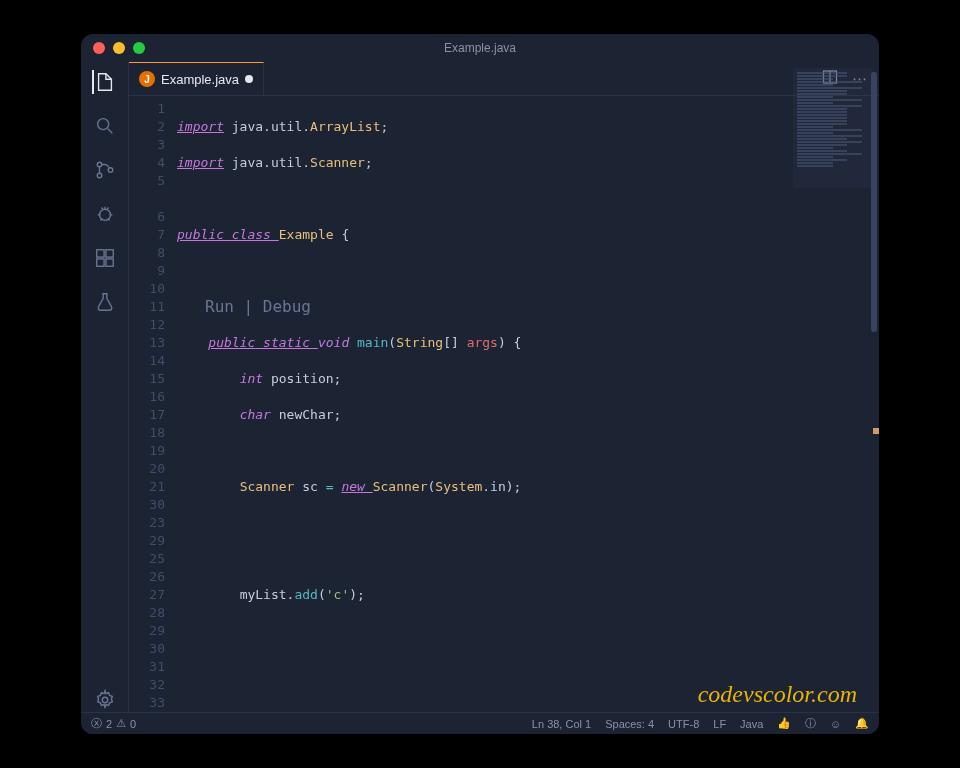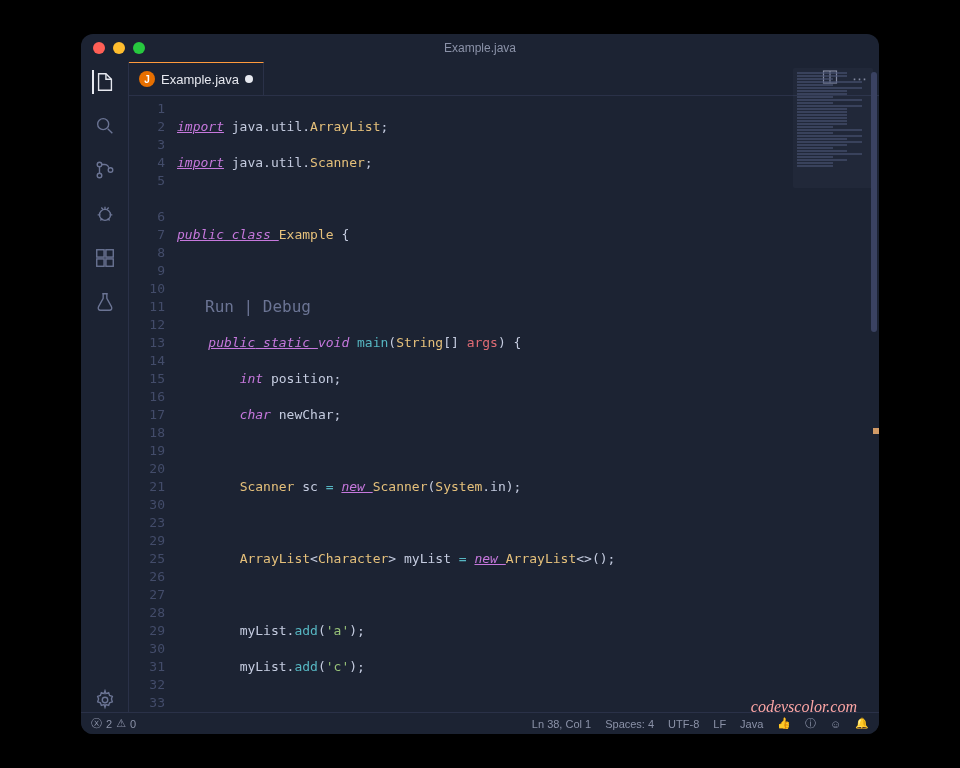--- a/index.html
+++ b/index.html
@@ -97,23 +97,23 @@
   .minimap .mline.med{width:70%;}
   .minimap .mline.long{width:90%;}
   .statusbar{
     height:22px;background:#1c2333;border-top:1px solid #2a3148;
     display:flex;align-items:center;font-size:11px;color:#8b92a8;
     padding:0 10px; gap:14px;
   }
   .statusbar .sp{flex:1;}
   .sb-item{display:flex;gap:4px;align-items:center;cursor:pointer;}
   .watermark{
-    position:absolute;right:22px;bottom:18px;
-    color:#fca5a5;font-style:italic;font-family:cursive;
-    font-size:16px;pointer-events:none;
+    position:absolute;right:22px;bottom:26px;
+    color:#eab308;font-style:italic;font-family:cursive;
+    font-size:24px;pointer-events:none;
   }
   .scrollbar-v{position:absolute;right:0;top:34px;bottom:22px;width:10px;}
   .scrollbar-thumb{position:absolute;right:2px;top:4px;width:6px;height:260px;background:#3a4262;border-radius:3px;}
   .err-marker{position:absolute;right:0;top:360px;width:6px;height:6px;background:#d19a66;}
 </style>
 </head>
 <body>
 
 <div class="window">
 
@@ -235,23 +235,21 @@
 <div class="line"></div>
 <div class="line"><span class="kw">public</span><span class="kw"> class </span><span class="cls">Example</span><span> {</span></div>
 <div class="line"></div>
 <div class="codelens">Run | Debug</div>
 <div class="line">    <span class="kw">public</span><span class="kw"> static </span><span class="ty">void</span><span class="fn"> main</span><span>(</span><span class="cls">String</span><span>[] </span><span class="var">args</span><span>) {</span></div>
 <div class="line">        <span class="ty">int</span><span> position</span><span>;</span></div>
 <div class="line">        <span class="ty">char</span><span> newChar</span><span>;</span></div>
 <div class="line"></div>
 <div class="line">        <span class="cls">Scanner</span><span> sc </span><span class="op">= </span><span class="kw">new </span><span class="cls">Scanner</span><span>(</span><span class="cls">System</span><span>.in</span><span>);</span></div>
 <div class="line"></div>
-<div class="line">        <span class="cls">ArrayList</span><span>&lt;</span><span class="cls">Character</span><span>&gt; </span><span>myList </span><span class="op">= </span><span class="kw">new </span><span class="cls">ArrayList</span><span>&lt;&gt;</span><span>();</span></div>
-<div class="line"></div>
-<div class="line">        <span>myList</span><span>.</span><span class="fn">add</span><span>(</span><span class="s">'a'</span><span>);</span></div>
+<div class="line"></div>
 <div class="line">        <span>myList</span><span>.</span><span class="fn">add</span><span>(</span><span class="s">'c'</span><span>);</span></div>
 
 
 
 
 
 
 
 
 

